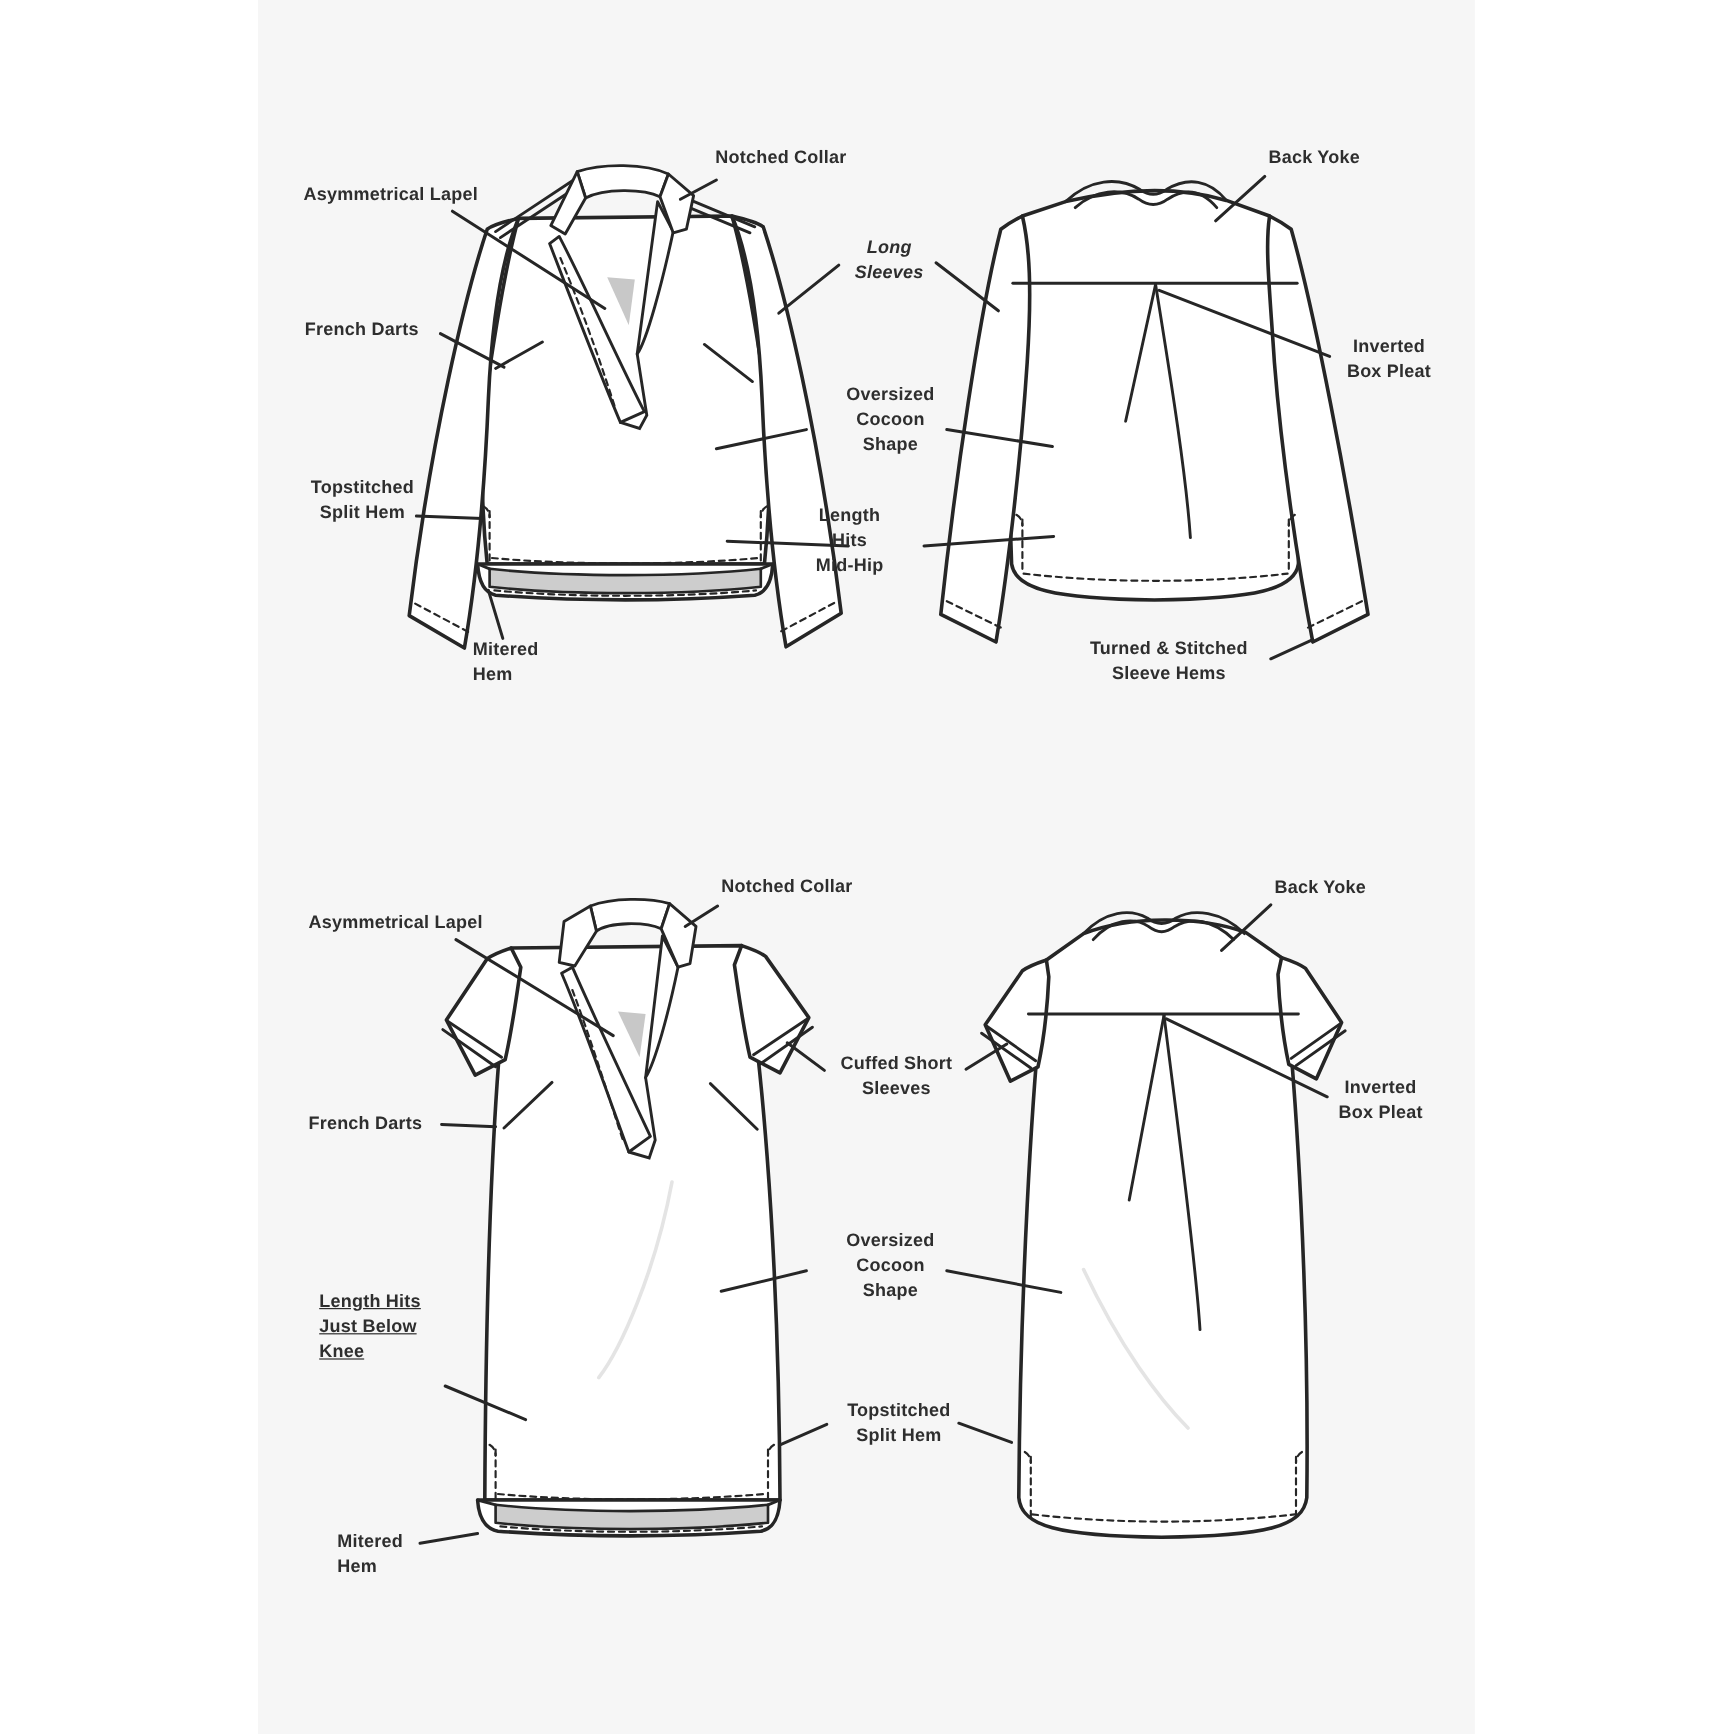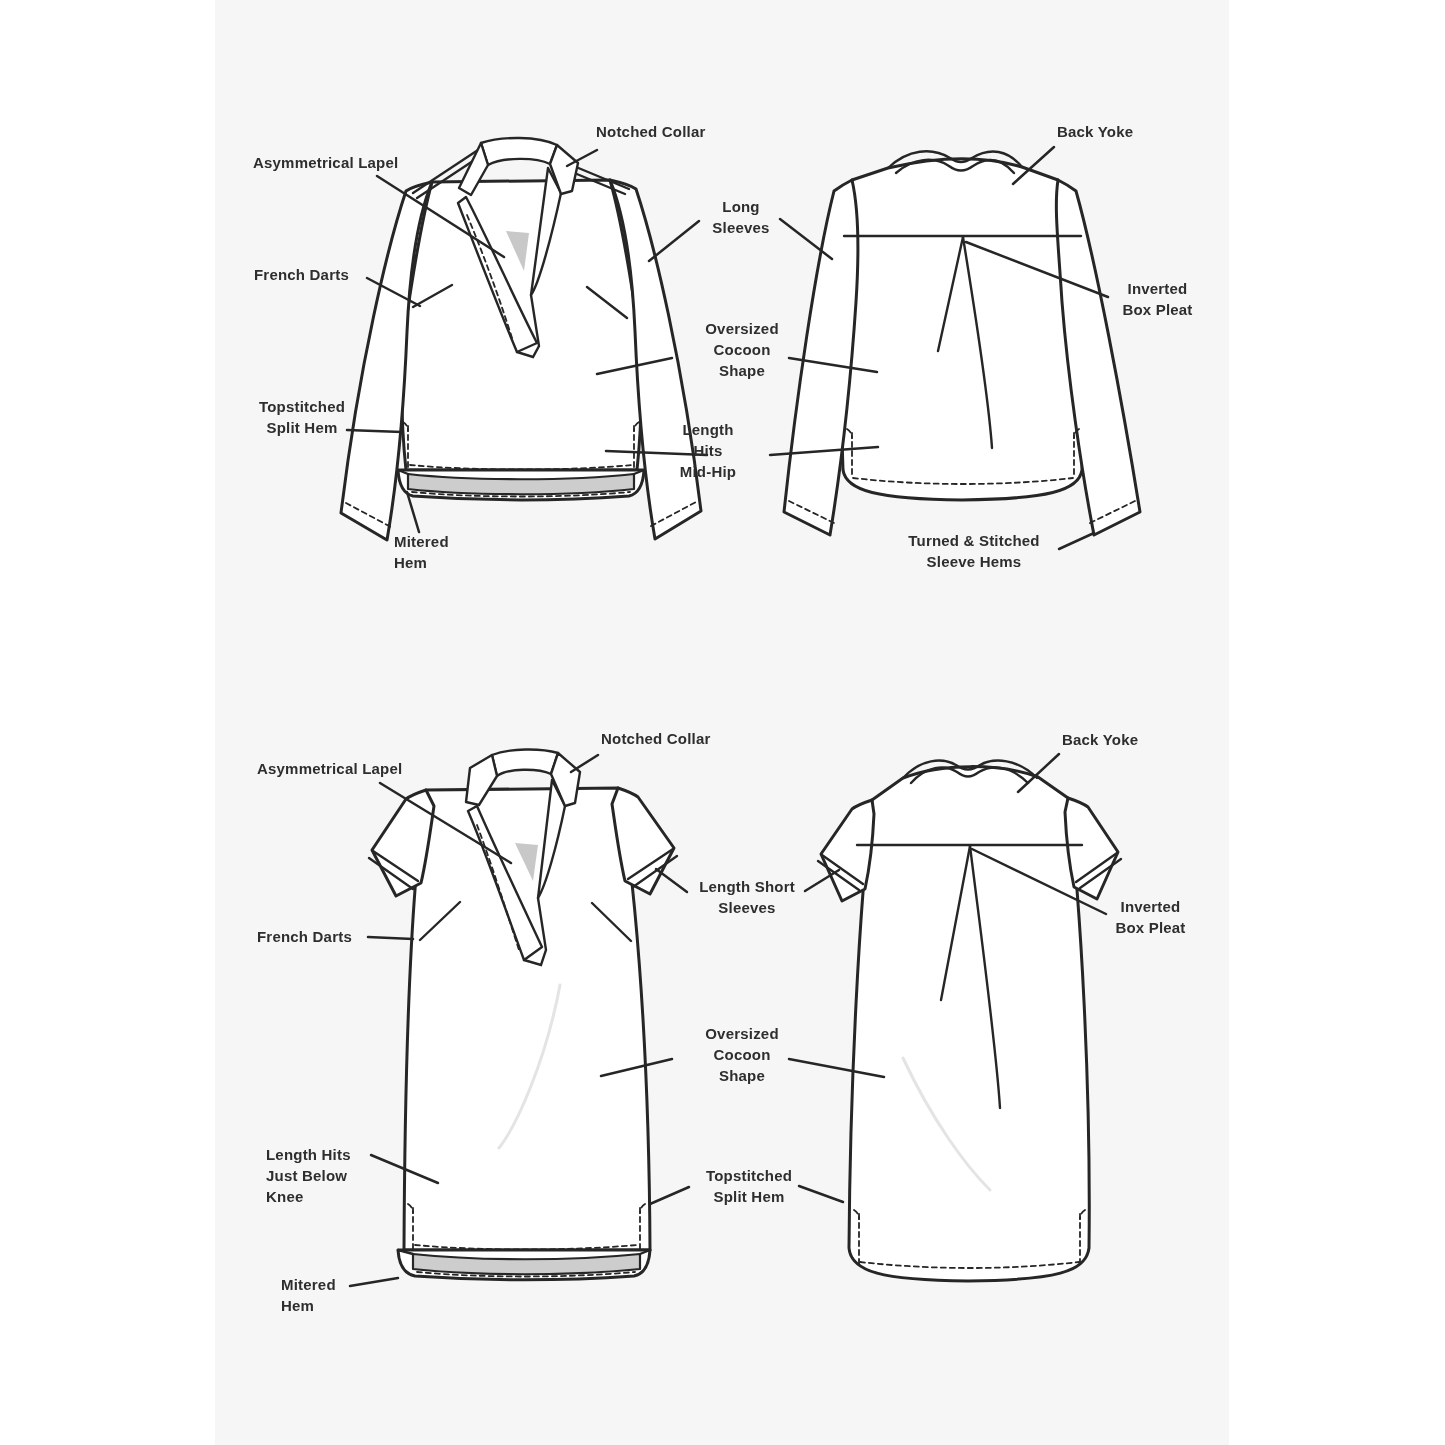--- a/index.html
+++ b/index.html
@@ -141,47 +141,47 @@
       <path class="leader" d="M 799 1186 L 843 1202"></path>
       <path class="leader" d="M 350 1286 L 398 1278"></path>
       <path class="leader" d="M 1059 754 L 1018 792"></path>
       <path class="leader" d="M 1106 914 L 972 849"></path>
     </g>
   </svg>
 
   <div class="lbl" style="left:596px;top:121px;">Notched Collar</div>
   <div class="lbl" style="left:253px;top:152px;">Asymmetrical Lapel</div>
   <div class="lbl" style="left:254px;top:264px;">French Darts</div>
-  <div class="lbl ctr" style="left:686px;top:196px;width:110px;">Long
+  <div class="lbl ctr" style="left:686px;top:196px;width:110px;font-style:italic;">Long
 Sleeves</div>
   <div class="lbl ctr" style="left:667px;top:318px;width:150px;">Oversized
 Cocoon
 Shape</div>
   <div class="lbl ctr" style="left:648px;top:419px;width:120px;">Length
 Hits
 Mid-Hip</div>
   <div class="lbl ctr" style="left:226px;top:396px;width:152px;">Topstitched
 Split Hem</div>
   <div class="lbl" style="left:394px;top:531px;">Mitered
 Hem</div>
   <div class="lbl" style="left:1057px;top:121px;">Back Yoke</div>
   <div class="lbl ctr" style="left:1095px;top:278px;width:125px;">Inverted
 Box Pleat</div>
   <div class="lbl rgt" style="left:890px;top:530px;width:168px;">Turned &amp; Stitched
 Sleeve Hems</div>
 
   <div class="lbl" style="left:601px;top:728px;">Notched Collar</div>
   <div class="lbl" style="left:257px;top:758px;">Asymmetrical Lapel</div>
   <div class="lbl" style="left:257px;top:926px;">French Darts</div>
-  <div class="lbl ctr" style="left:672px;top:876px;width:150px;">Length Short
+  <div class="lbl ctr" style="left:672px;top:876px;width:150px;">Cuffed Short
 Sleeves</div>
   <div class="lbl ctr" style="left:667px;top:1023px;width:150px;">Oversized
 Cocoon
 Shape</div>
-  <div class="lbl" style="left:266px;top:1144px;">Length Hits
+  <div class="lbl" style="left:266px;top:1074px;text-decoration:underline;">Length Hits
 Just Below
 Knee</div>
   <div class="lbl ctr" style="left:674px;top:1165px;width:150px;">Topstitched
 Split Hem</div>
   <div class="lbl" style="left:281px;top:1274px;">Mitered
 Hem</div>
   <div class="lbl" style="left:1062px;top:729px;">Back Yoke</div>
   <div class="lbl ctr" style="left:1088px;top:896px;width:125px;">Inverted
 Box Pleat</div>
 </div>

